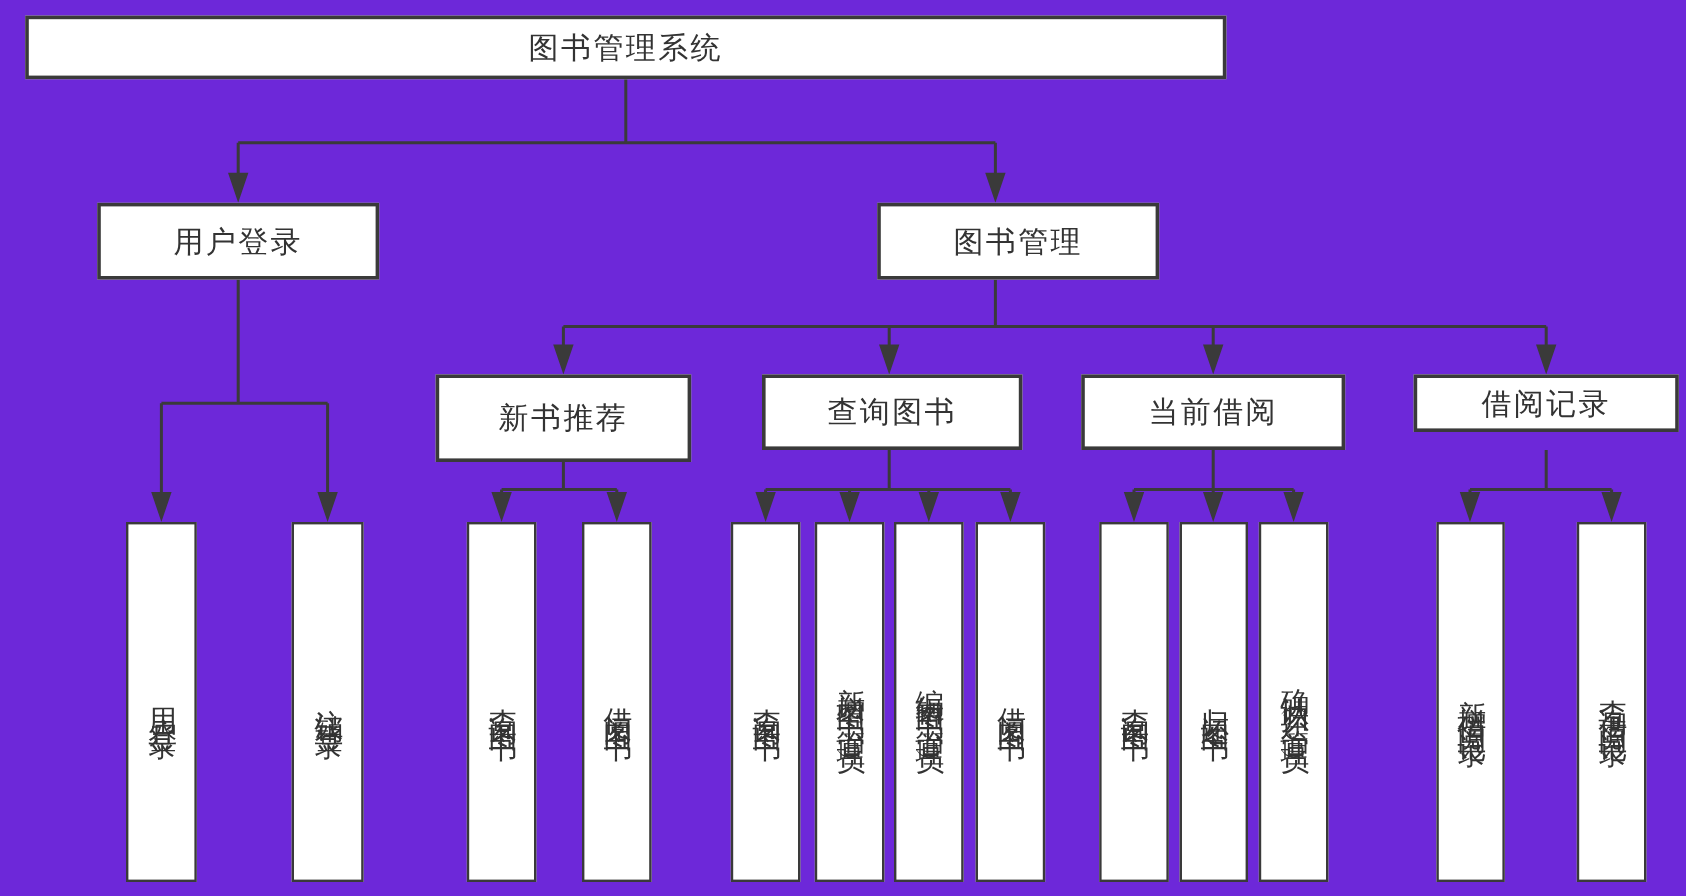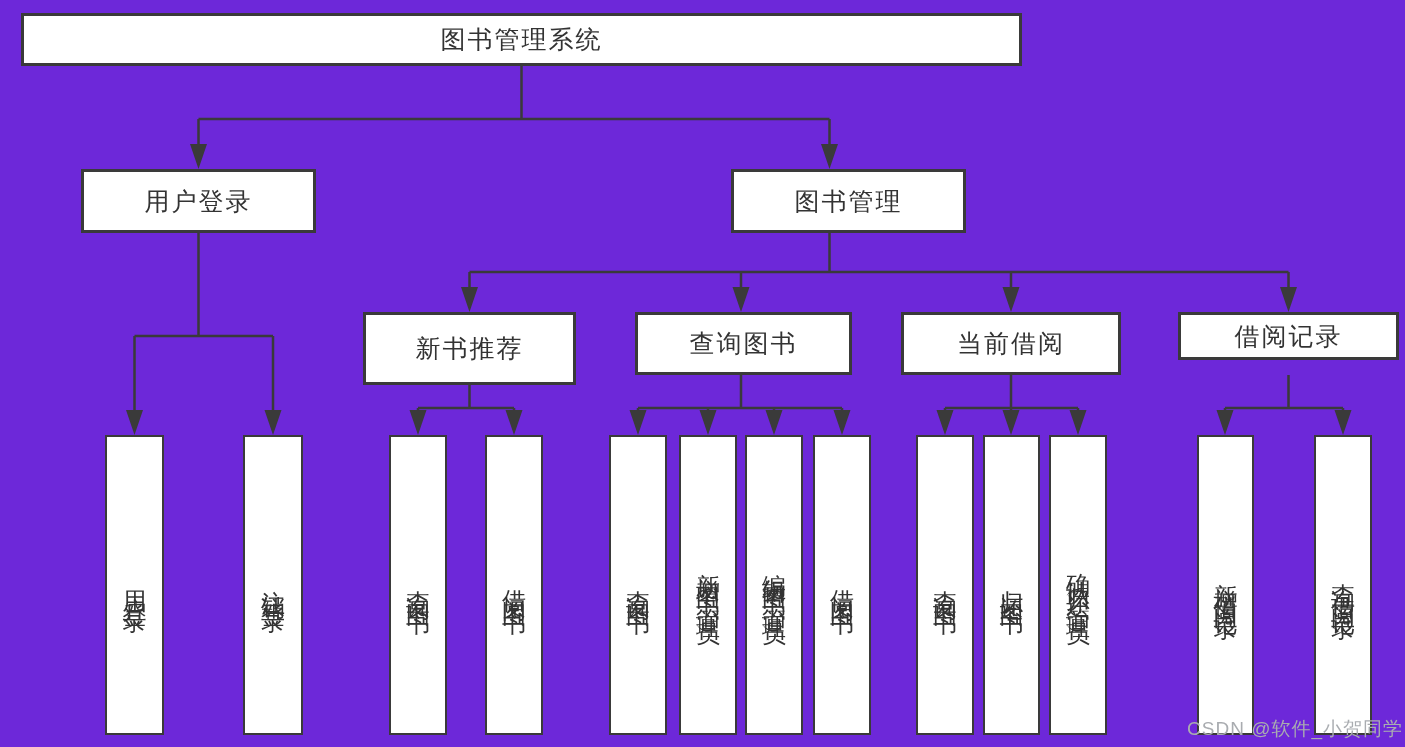--- a/index.html
+++ b/index.html
@@ -111,14 +111,13 @@
     <span class="lbl">确认归还（管理员）</span>
   </div>
 
   <div class="node leaf" style="left:1197px;top:435px;width:57px;height:300px">
     <span class="lbl">新增借阅记录</span>
   </div>
   <div class="node leaf" style="left:1314px;top:435px;width:58px;height:300px">
     <span class="lbl">查询借阅记录</span>
   </div>
 
-  <div class="watermark">CSDN @软件_小贺同学</div>
 </div>
 
 </body></html>

